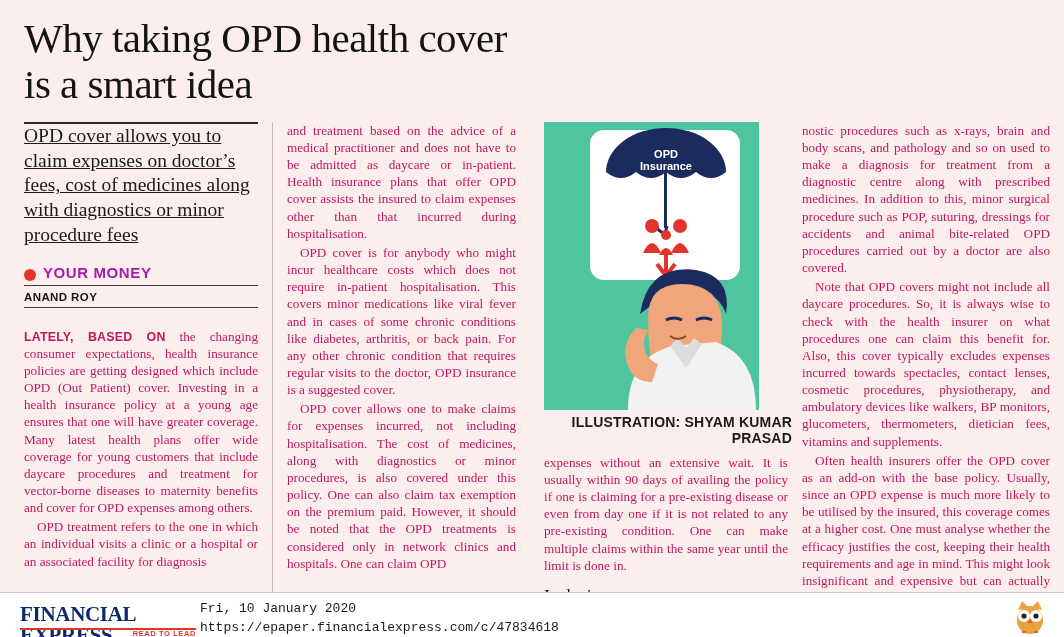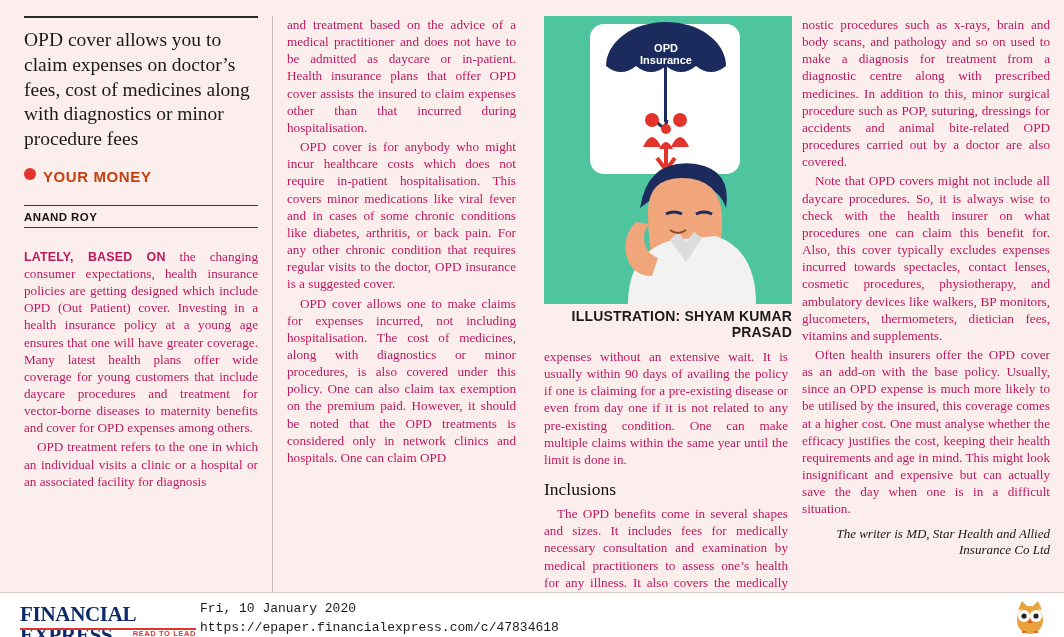--- a/index.html
+++ b/index.html
@@ -43,33 +43,33 @@
   .col1 { width: 248px; padding-right: 14px; }
   .col2 { width: 258px; padding-right: 14px; border-left: 1px solid #c9b9b9; padding-left: 14px;}
   .col3 { width: 258px; padding-left: 14px; }
   .col4 { width: 262px; padding-left: 14px; }
 
   .standfirst {
     font-size: 19.5px;
     line-height: 1.27;
     color: #1a1a1a;
     border-top: 2px solid #2b2b2b;
-    padding-top: 10px;
     margin: 0 0 16px 0;
+    text-decoration: underline;
   }
   .kicker {
     display: flex;
-    align-items: flex-start;
+    align-items: flex-end;
     gap: 7px;
     font-family: "Liberation Sans", sans-serif;
     font-weight: bold;
     font-size: 15px;
     letter-spacing: 0.6px;
-    color: #c2410c;
-    margin-bottom: 20px;
+    color: #a21caf;
+    margin-bottom: 4px;
   }
   .kicker .dot {
     width: 12px; height: 12px;
     border-radius: 50%;
     background: #e2342c;
     display: inline-block;
   }
   .byline {
     font-family: "Liberation Sans", sans-serif;
     font-weight: bold;
@@ -100,21 +100,21 @@
   }
   h3.subhead {
     font-family: "Liberation Serif", serif;
     font-size: 17.5px;
     font-weight: normal;
     color: #111;
     margin: 11px 0 5px 0;
   }
   .illus-wrap { width: 258px; }
   .illustration {
-    width: 248px;
+    width: 215px;
     height: 288px;
     background: #f9a8d4;
     position: relative;
     overflow: hidden;
   }
   .caption {
     font-family: "Liberation Sans", sans-serif;
     font-size: 14px;
     font-weight: bold;
     letter-spacing: 0.2px;
@@ -177,20 +177,21 @@
   }
   .owl { position: absolute; right: 14px; top: 3px; width: 40px; height: 40px; }
 </style>
 </head>
 <body>
 
 <div class="page">
 
   <div class="content">
 
+    <h1 class="headline">Why taking OPD health cover is a smart idea</h1>
 
     <div class="cols">
 
       <div class="col col1">
         <div class="standfirst">OPD cover allows you to claim expenses on doctor’s fees, cost of medicines along with diagnostics or minor procedure fees</div>
         <div class="kicker">
           <span class="dot"></span>
           <span>YOUR MONEY</span>
         </div>
         <div class="byline">ANAND ROY</div>

